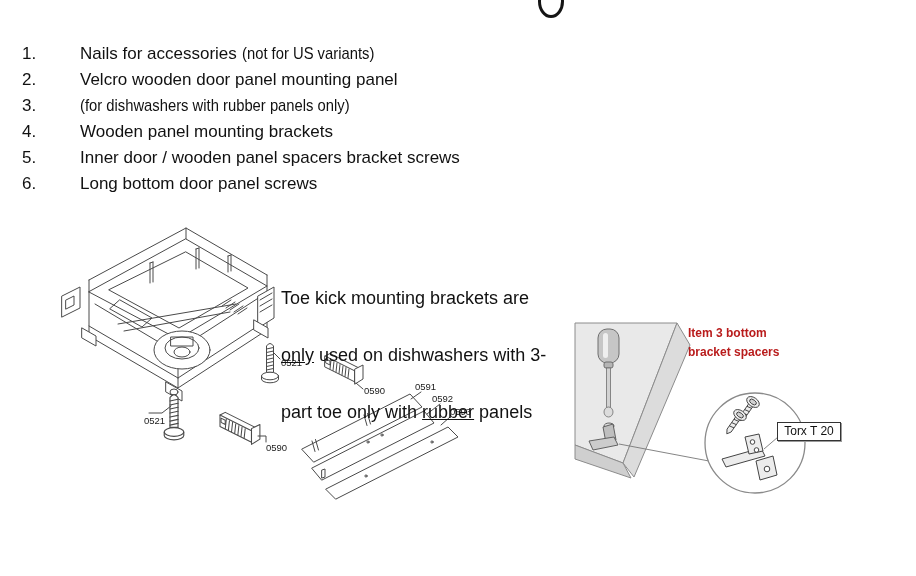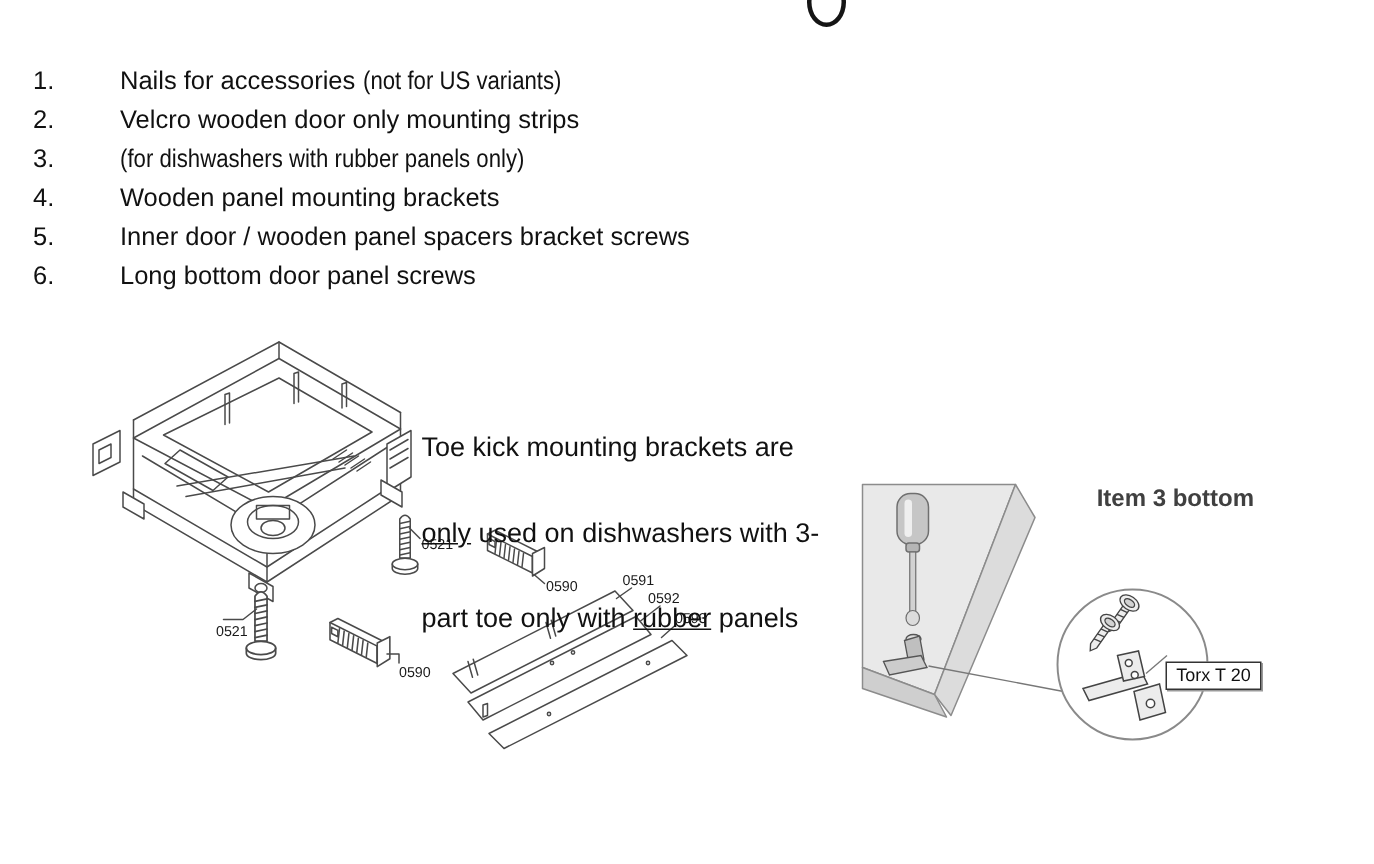--- a/index.html
+++ b/index.html
@@ -12,42 +12,42 @@
   .parts-list{position:absolute;left:22px;top:44px;}
   .pl-row{height:26px;font-size:17px;display:flex;white-space:pre;align-items:flex-start;}
   .pl-num{width:58px;flex:0 0 58px;}
   .pl-narrow{display:inline-block;transform:scaleX(0.87);transform-origin:0 50%;}
   
   .note{position:absolute;left:281px;top:251px;font-size:18px;line-height:19px;white-space:pre;}
   .note .u{text-decoration:underline;}
   
   .fig-left{position:absolute;left:55px;top:225px;}
   .fig-right{position:absolute;left:565px;top:312px;}
-  .right-heading{position:absolute;left:688px;top:324px;width:148px;text-align:right;
-                 font-weight:bold;font-size:16px;line-height:18.5px;color:#404040;}
-  .torx-box{position:absolute;left:777px;top:441px;min-width:54px;height:17px;line-height:16px;
+  .right-heading{position:absolute;left:688px;top:324px;width:148px;text-align:left;
+                 font-weight:bold;font-size:12px;line-height:18.5px;color:#b91c1c;}
+  .torx-box{position:absolute;left:777px;top:422px;min-width:54px;height:17px;line-height:16px;
             border:1px solid #333;background:#fff;font-size:12px;text-align:center;
             padding:0 4px;box-shadow:1px 1px 0 #9a9a9a;}
   svg text{font-family:"Liberation Sans",sans-serif;font-size:9.5px;fill:#1a1a1a;}
   svg .lineart{stroke:#4a4a4a;fill:none;stroke-width:1;stroke-linejoin:round;stroke-linecap:round;}
   svg .white{fill:#ffffff;}
 </style>
 </head>
 <body>
 
 <div class="page">
 
   <div class="glyph-top"></div>
 
   <div class="parts-list">
     <div class="pl-row">
       <span class="pl-num">1.</span><span>Nails for accessories </span><span class="pl-narrow">(not for US variants)</span>
     </div>
     <div class="pl-row">
-      <span class="pl-num">2.</span><span>Velcro wooden door only mounting strips</span><span class="pl-narrow"></span>
+      <span class="pl-num">2.</span><span>Velcro wooden door panel mounting panel</span><span class="pl-narrow"></span>
     </div>
     <div class="pl-row">
       <span class="pl-num">3.</span><span class="pl-narrow">(for dishwashers with rubber panels only)</span>
     </div>
     <div class="pl-row">
       <span class="pl-num">4.</span><span>Wooden panel mounting brackets</span><span class="pl-narrow"></span>
     </div>
     <div class="pl-row">
       <span class="pl-num">5.</span><span>Inner door / wooden panel spacers bracket screws</span><span class="pl-narrow"></span>
     </div>
@@ -202,17 +202,18 @@
       <circle cx="756.5" cy="450" r="2.3" fill="#ffffff"></circle>
       <path d="M756,461 L773,456 L777,475 L760,480 Z"></path>
       <circle cx="767" cy="469" r="2.8" fill="#ffffff"></circle>
     </g>
 
     <path d="M778,437 L764,449" stroke="#777" stroke-width="0.9" fill="none"></path>
   </svg>
 
   <div class="right-heading">
     <div>Item 3 bottom</div>
+    <div>bracket spacers</div>
   </div>
 
   <div class="torx-box">Torx T 20</div>
 
 </div>
 
 </body></html>

